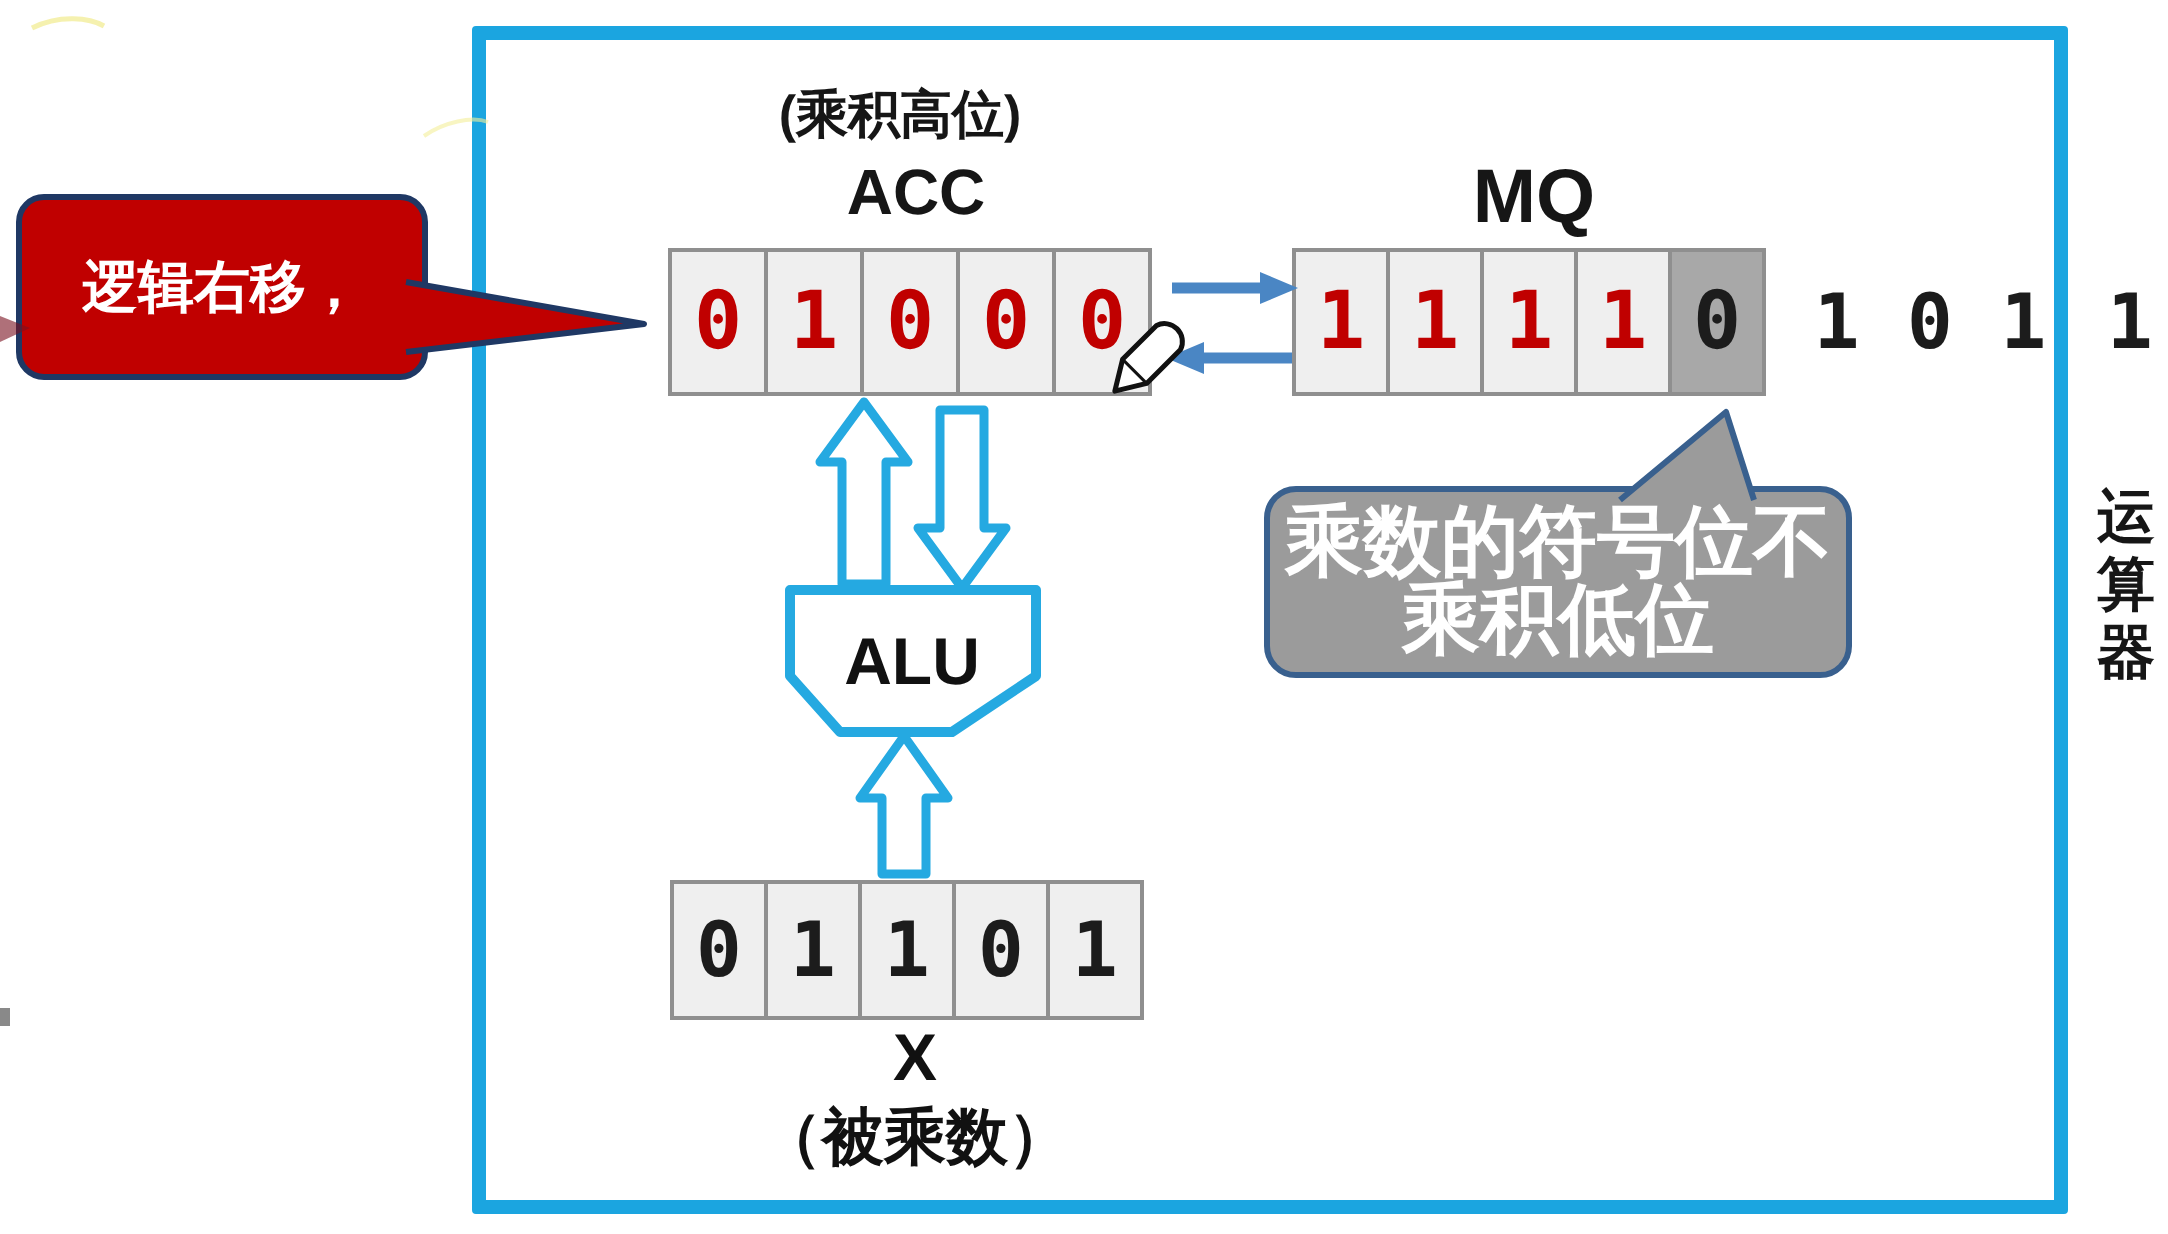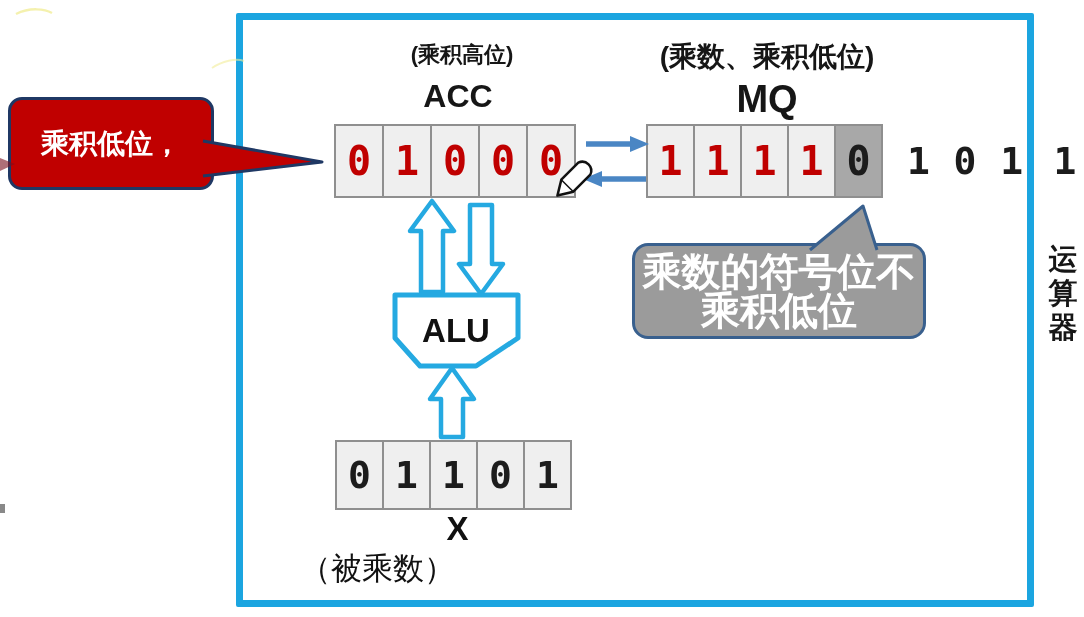--- a/index.html
+++ b/index.html
@@ -4,21 +4,21 @@
 <style>
   html,body{margin:0;padding:0;background:#fff;}
   #canvas{position:relative;width:1084px;height:617px;background:#fff;overflow:hidden;
           font-family:"Liberation Sans",sans-serif;color:#111;}
   .abs{position:absolute;}
   
   #op-box{left:236px;top:13px;width:798px;height:594px;border:7px solid #1ba5e0;
           box-sizing:border-box;border-radius:2px;background:transparent;}
   
   .cap{position:absolute;text-align:center;font-weight:700;color:#161616;}
-  #acc-caption{left:312px;top:40px;width:300px;font-size:22px;}
+  #acc-caption{left:300px;top:40px;width:300px;font-size:26px;}
   #acc-name{left:308px;top:78px;width:300px;font-size:32px;}
   #mq-caption{left:608px;top:38px;width:318px;font-size:28px;}
   #mq-name{left:608px;top:78px;width:318px;font-size:38px;}
   
   .reg{position:absolute;display:flex;}
   .cell{box-sizing:border-box;border:2px solid #8f8f8f;background:#efefef;margin-left:-2px;
         display:flex;align-items:center;justify-content:center;
         font-family:"DejaVu Sans Mono",monospace;font-weight:700;}
   .cell:first-child{margin-left:0;}
   #acc-reg{left:334px;top:124px;} #acc-reg .cell{width:50px;height:74px;font-size:40px;}
@@ -28,21 +28,21 @@
   .dark{background:#a8a8a8;}
   
   #mq-tail{left:895px;top:124px;width:140px;height:74px;display:flex;align-items:center;
            justify-content:space-around;font-family:"DejaVu Sans Mono",monospace;
            font-weight:600;font-size:38px;color:#1c1c1c;}
   #mq-tail-out{left:1045px;top:124px;width:40px;height:74px;display:flex;align-items:center;
            justify-content:center;font-family:"DejaVu Sans Mono",monospace;
            font-weight:600;font-size:38px;color:#1c1c1c;}
   
   #x-name{left:335px;top:510px;width:245px;text-align:center;font-size:33px;font-weight:700;}
-  #x-caption{left:300px;top:548px;width:315px;font-size:31px;font-weight:400;}
+  #x-caption{left:300px;top:548px;width:315px;text-align:center;font-size:31px;font-weight:700;}
   
   #unit-label{left:1044px;top:242px;width:38px;text-align:center;font-size:29px;
               line-height:34px;font-weight:600;color:#161616;}
   #unit-label span{display:block;}
   
   .bubble{position:absolute;box-sizing:border-box;color:#fff;text-align:center;
           display:flex;flex-direction:column;justify-content:center;z-index:4;}
   #shift-callout{left:8px;top:97px;width:206px;height:93px;border-radius:14px;
           border:3px solid #1f3864;background:#c00000;font-size:28px;font-weight:700;line-height:35px;}
   #sign-callout{left:632px;top:243px;width:294px;height:96px;border-radius:16px;
@@ -53,21 +53,20 @@
 </style>
 </head>
 <body>
 
 <div id="canvas">
 
   <div id="op-box" class="abs"></div>
 
   <div id="acc-caption" class="cap">(乘积高位)</div>
   <div id="acc-name" class="cap">ACC</div>
-  <div id="mq-caption" class="cap">(乘数、乘积低位)</div>
   <div id="mq-name" class="cap">MQ</div>
 
   <div id="acc-reg" class="reg">
     <div class="cell red">0</div>
     <div class="cell red">1</div>
     <div class="cell red">0</div>
     <div class="cell red">0</div>
     <div class="cell red">0</div>
   </div>
 
@@ -98,21 +97,21 @@
   <div id="x-name" class="abs">X</div>
   <div id="x-caption" class="abs">（被乘数）</div>
 
   <div id="unit-label" class="abs">
     <span>运</span>
     <span>算</span>
     <span>器</span>
   </div>
 
   <div id="shift-callout" class="bubble">
-    <div>乘积低位，</div>
+    <div>逻辑右移，</div>
   </div>
   <div id="sign-callout" class="bubble">
     <div>乘数的符号位不</div>
     <div>乘积低位</div>
   </div>
 
   <svg id="overlay" viewBox="0 0 1084 617" xmlns="http://www.w3.org/2000/svg">
 
     <g opacity="0.6">
       <path d="M16,14 C30,7 45,9 52,13" stroke="#eee87a" stroke-width="2.5" fill="none"></path>

